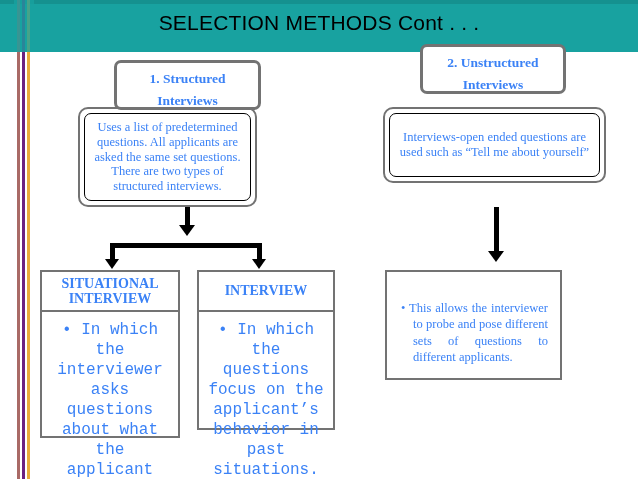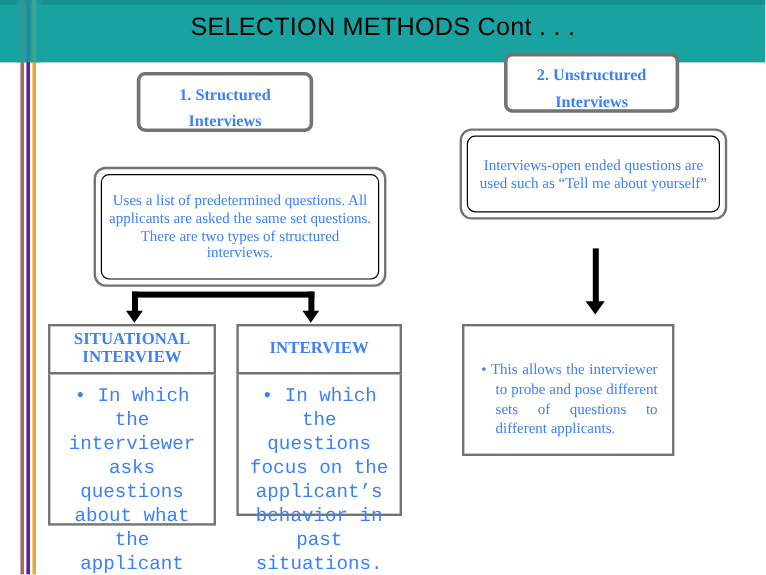--- a/index.html
+++ b/index.html
@@ -198,21 +198,21 @@
   <div class="stripe stripe-rose"></div>
   <div class="stripe stripe-purple"></div>
   <div class="stripe stripe-gold"></div>
   <div class="stripe-mask"></div>
 
   <div class="box title-card" style="left:114px; top:60px; width:147px; height:50px;">
     <div class="line1">1. Structured</div>
     <div class="line2">Interviews</div>
   </div>
 
-  <div class="box desc-card" style="left:78px; top:107px; width:244px; height:100px;margin-top:32px;">
+  <div class="box desc-card" style="left:78px; top:107px; width:179px; height:100px;">
     <div class="inner">Uses a list of predetermined questions. All applicants are asked the same set questions. There are two types of structured interviews.</div>
   </div>
 
   <div class="vline" style="left:185px; top:207px; width:5px; height:20px;"></div>
   <div class="arrowhead" style="left:179px; top:225px;"></div>
 
   <div class="hline" style="left:110px; top:243px; width:152px;"></div>
   <div class="vline" style="left:110px; top:243px; width:5px; height:20px;"></div>
   <div class="arrowhead small" style="left:105px; top:259px;"></div>
   <div class="vline" style="left:257px; top:243px; width:5px; height:20px;"></div>

